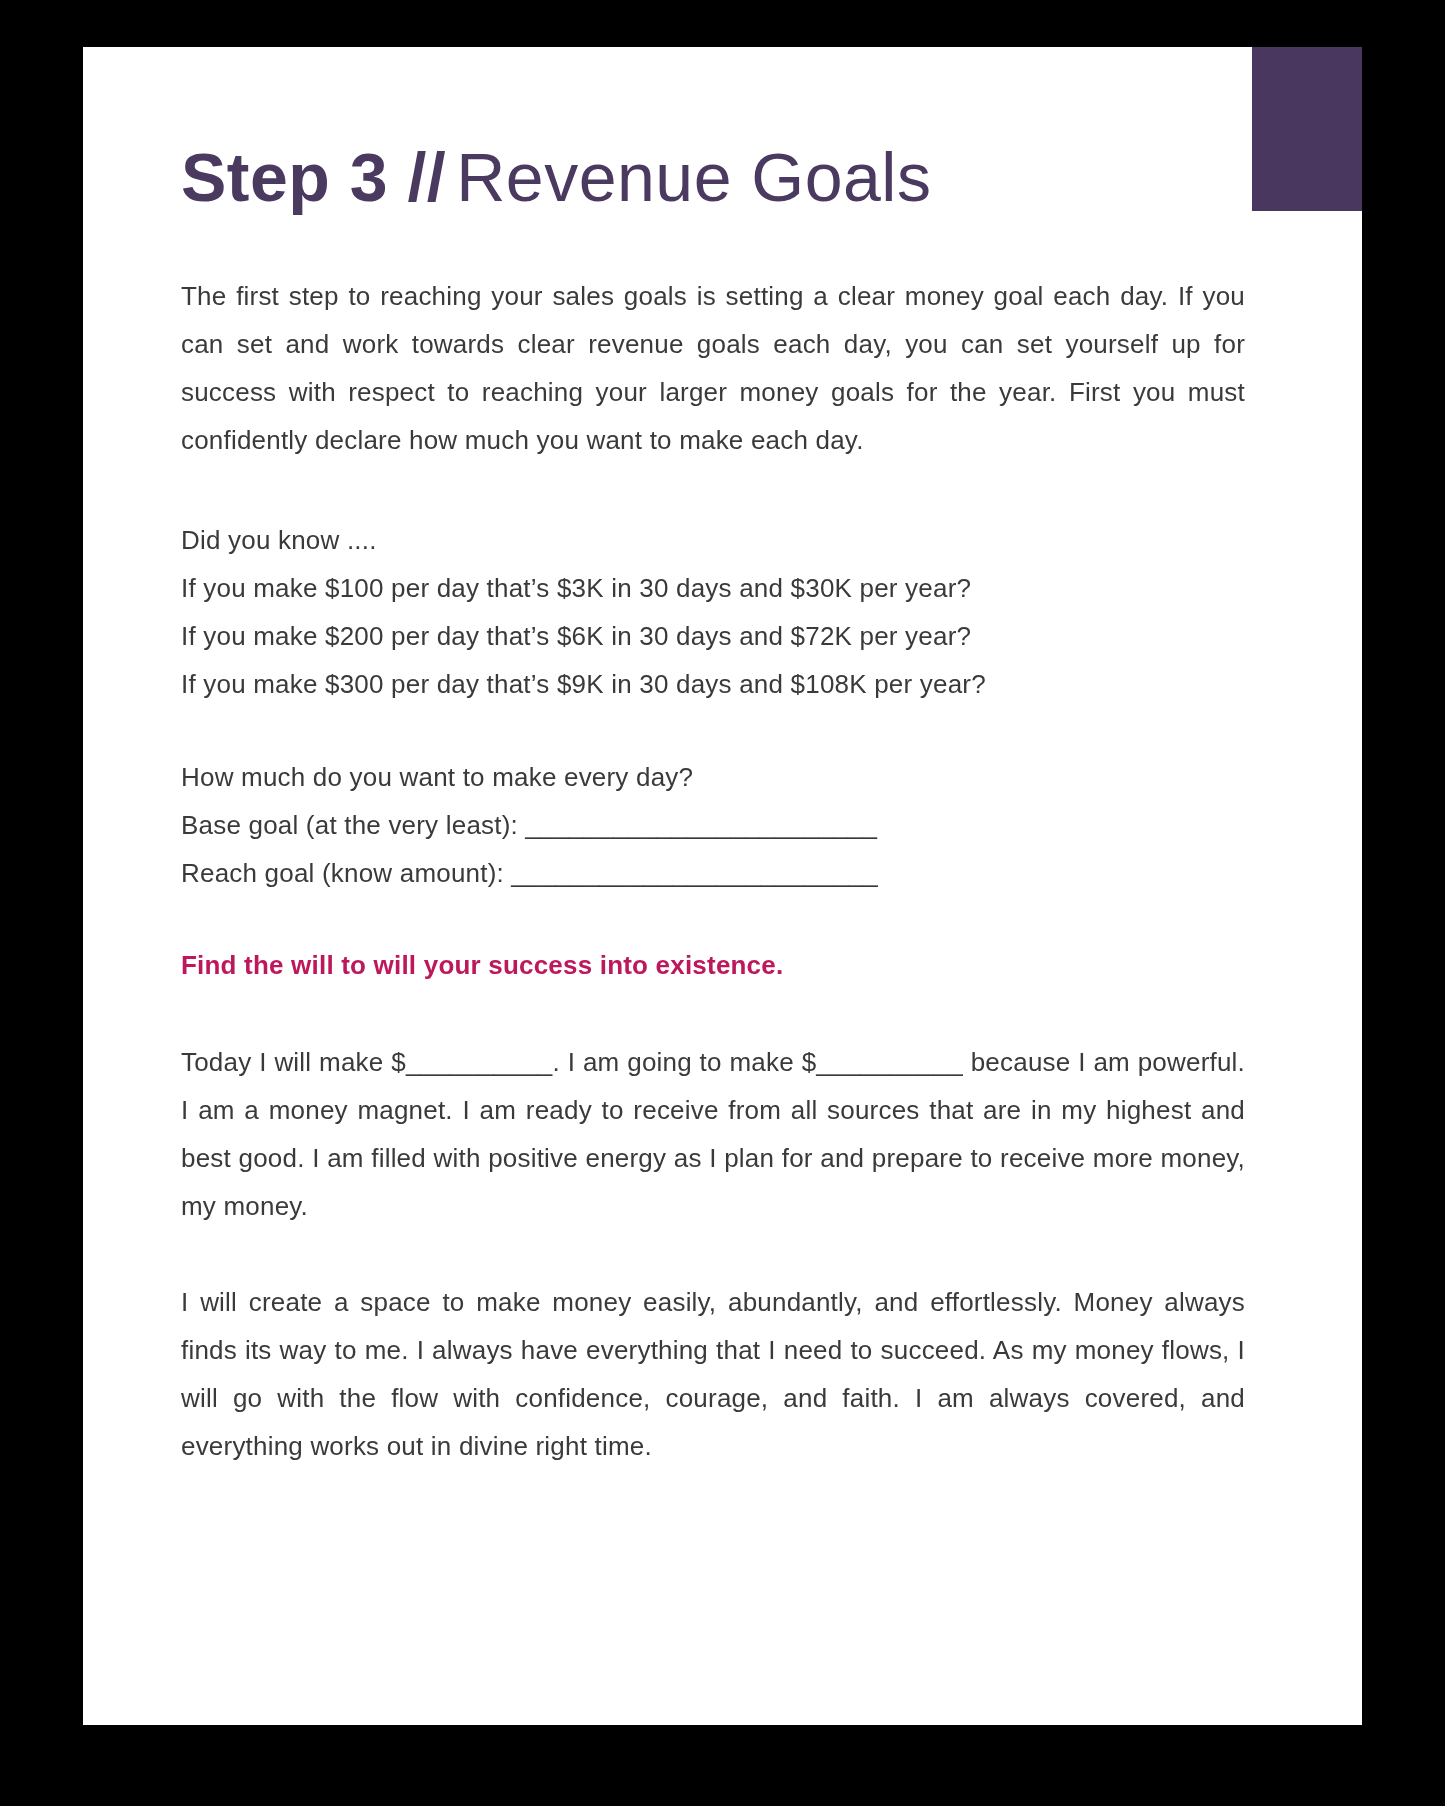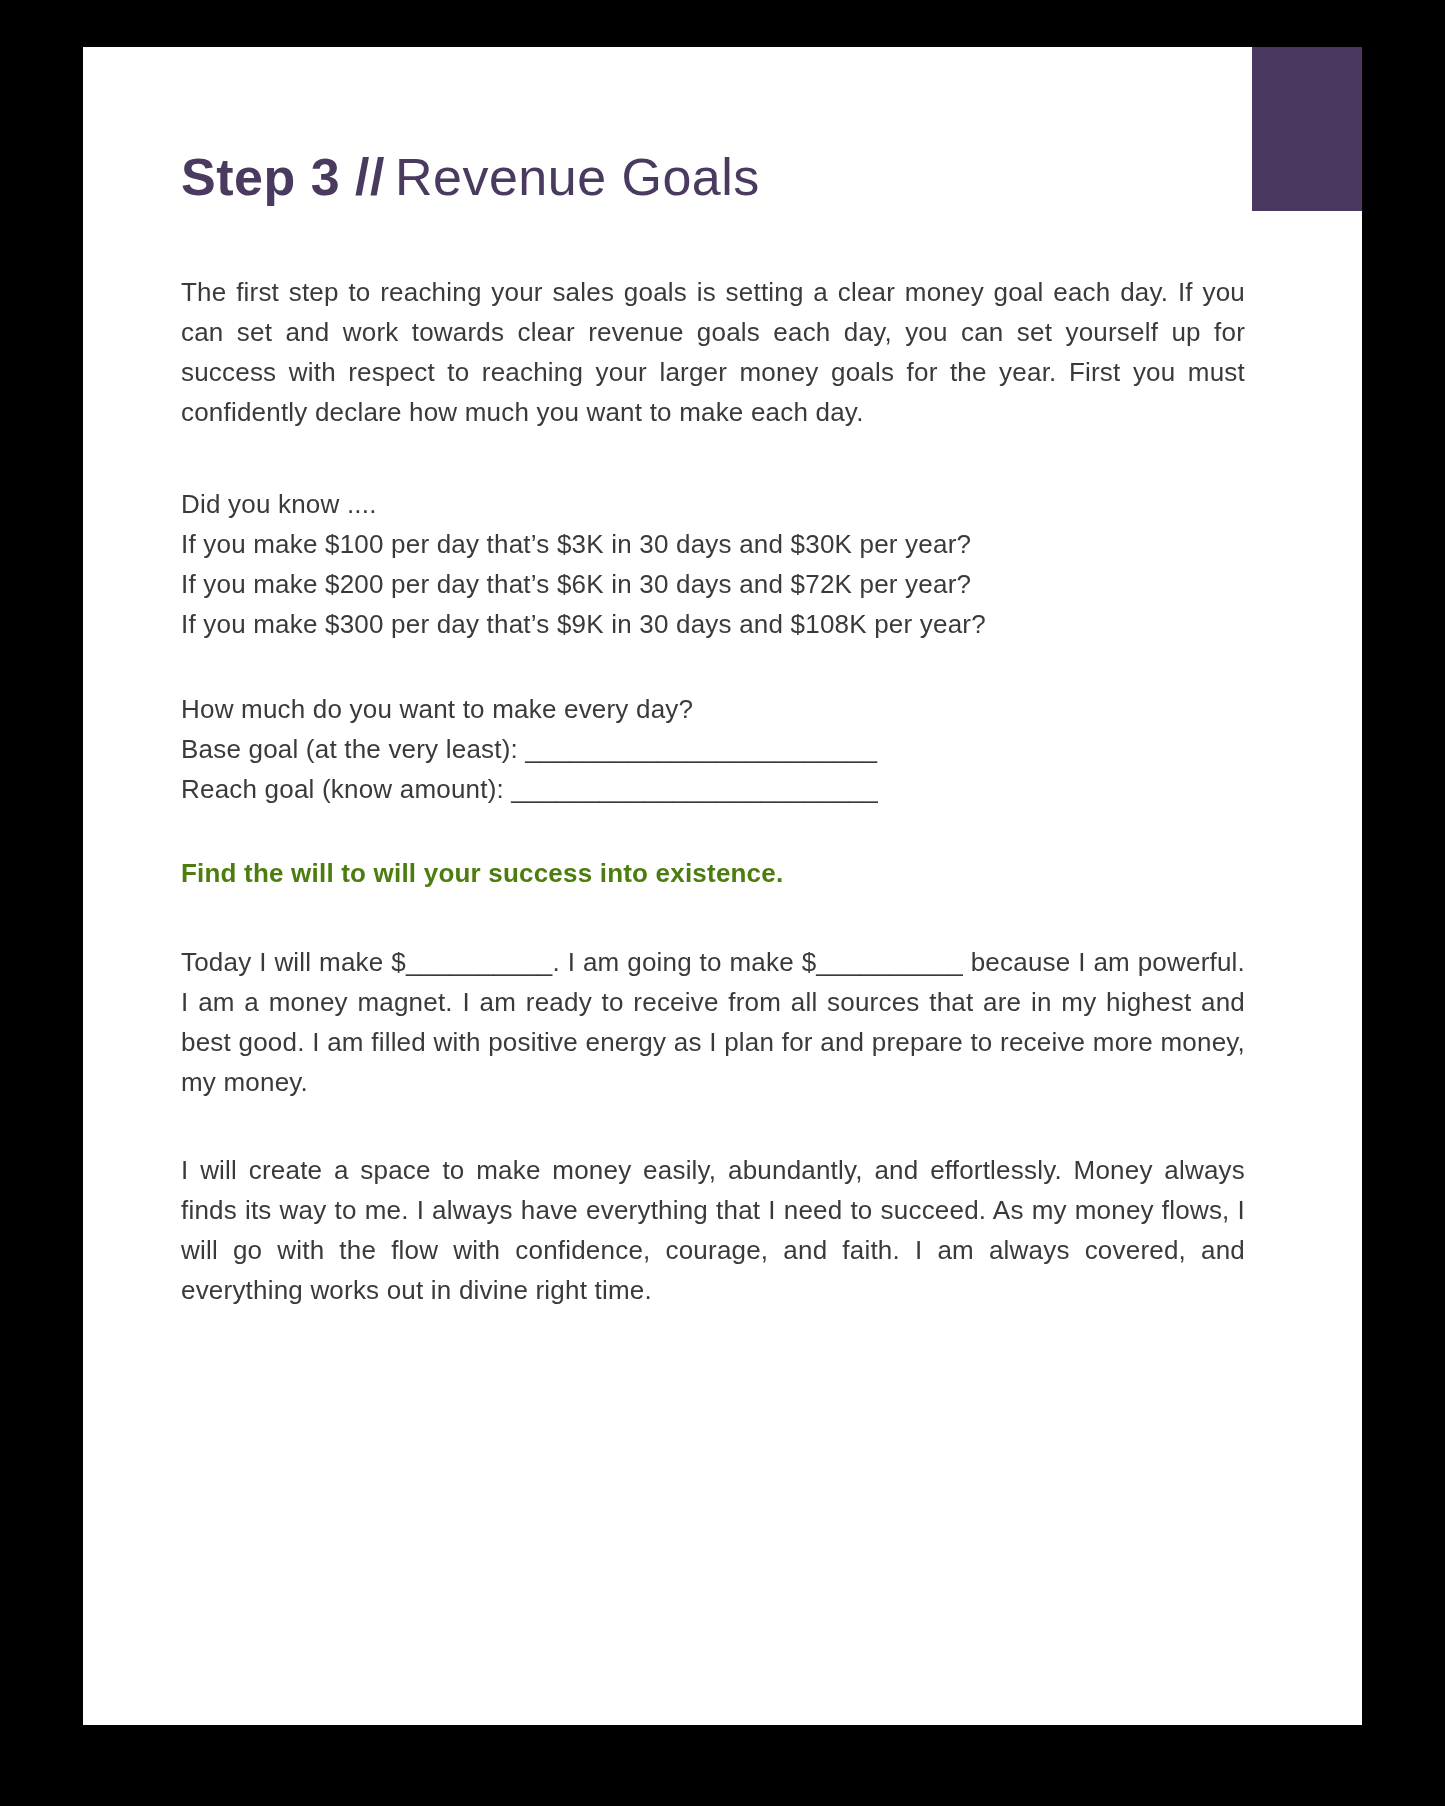--- a/index.html
+++ b/index.html
@@ -28,41 +28,41 @@
     background: #4a3760;
   }
   .content {
     position: absolute;
     left: 98px;
     top: 0;
     width: 1064px;
   }
   .doc-title {
     margin-top: 75px;
-    font-size: 52px;
+    font-size: 68px;
     line-height: 110px;
     color: #4a3a60;
     letter-spacing: 0.5px;
     white-space: nowrap;
   }
   .doc-title .step  { font-weight: 800; }
   .doc-title .name  { font-weight: 300; margin-left: 10px; }
   .body-text {
     font-size: 26px;
-    line-height: 40px;
+    line-height: 48px;
     color: #3a3a3a;
     letter-spacing: 0.2px;
   }
   .justified { text-align: justify; }
   .intro        { margin-top: 40px; }
   .quote        { margin-top: 45px; }
   .did-you-know { margin-top: 52px; }
   .goals        { margin-top: 45px; }
   .mantra-head  { margin-top: 44px; }
-  .mantra-head .bold-line { font-weight: 700; color: #4d7c0f; }
+  .mantra-head .bold-line { font-weight: 700; color: #be185d; }
   .affirm-1     { margin-top: 49px; }
   .affirm-2     { margin-top: 48px; }
 </style>
 </head>
 <body>
 
 <div class="page">
 
   <div class="accent-block"></div>
 

